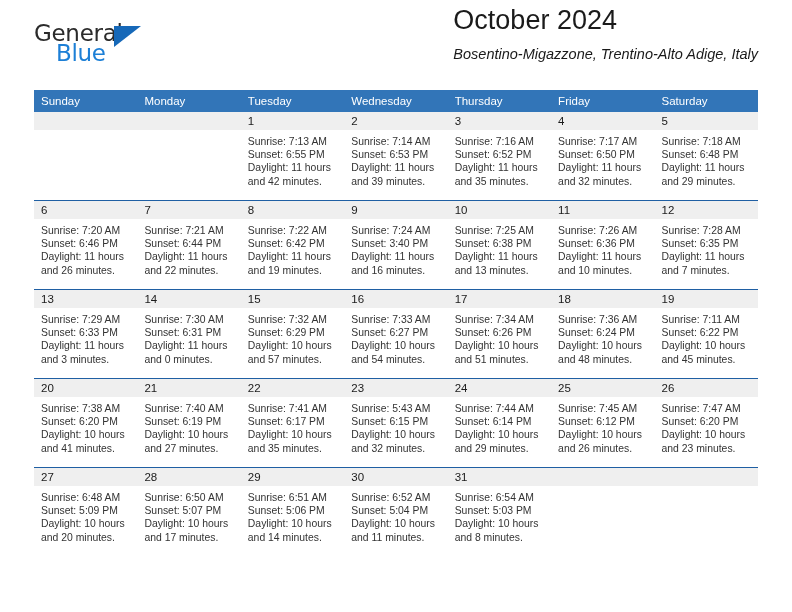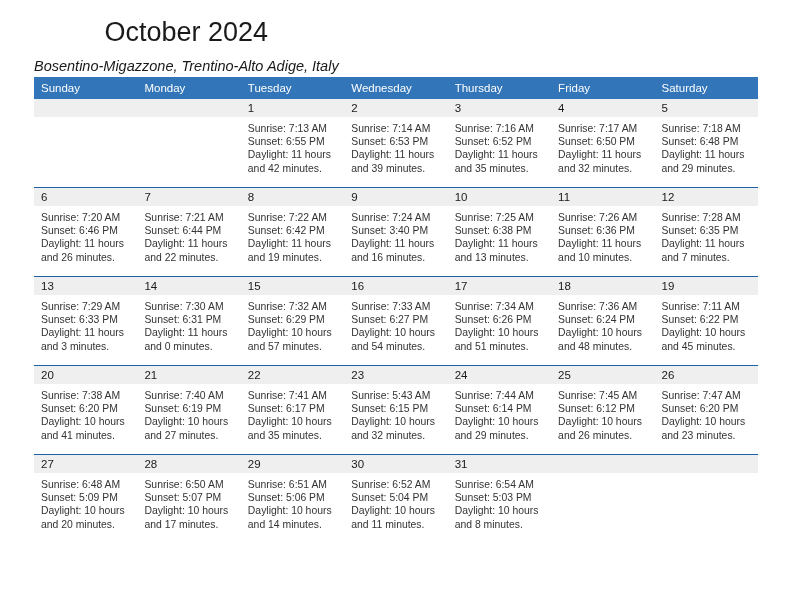--- a/index.html
+++ b/index.html
@@ -56,39 +56,39 @@
   .logo-tri {
     position: absolute;
     left: 80px;
     top: 4px;
     width: 0;
     height: 0;
     border-left: 27px solid #1668b8;
     border-bottom: 21px solid transparent;
   }
   .title-wrap {
-    text-align: center;
-    margin-top: 18px;
+    text-align: left;
+    margin-top: 6px;
   }
   .cal-title {
     font-size: 27px;
     color: #1a1a1a;
     font-weight: normal;
     line-height: 1.1;
   }
   .cal-sub {
     margin-top: 10px;
     font-size: 14.5px;
     color: #1a1a1a;
     font-style: italic;
   }
 
   
   .calendar {
-    margin-top: 7px;
+    margin-top: 20px;
     width: 724px;
     border-collapse: collapse;
     table-layout: fixed;
   }
   .calendar th {
     background: #3275b8;
     color: #ffffff;
     font-size: 11.5px;
     font-weight: normal;
     text-align: left;
@@ -130,20 +130,25 @@
     white-space: nowrap;
   }
 </style>
 </head>
 <body>
 
 <div class="page">
 
   <div class="topbar">
 
+    <div class="logo">
+      <span class="logo-general">General</span>
+      <span class="logo-tri"></span>
+      <span class="logo-blue">Blue</span>
+    </div>
 
     <div class="title-wrap">
       <div class="cal-title">October 2024</div>
       <div class="cal-sub">Bosentino-Migazzone, Trentino-Alto Adige, Italy</div>
     </div>
 
   </div>
 
   <table class="calendar">
     <thead>

